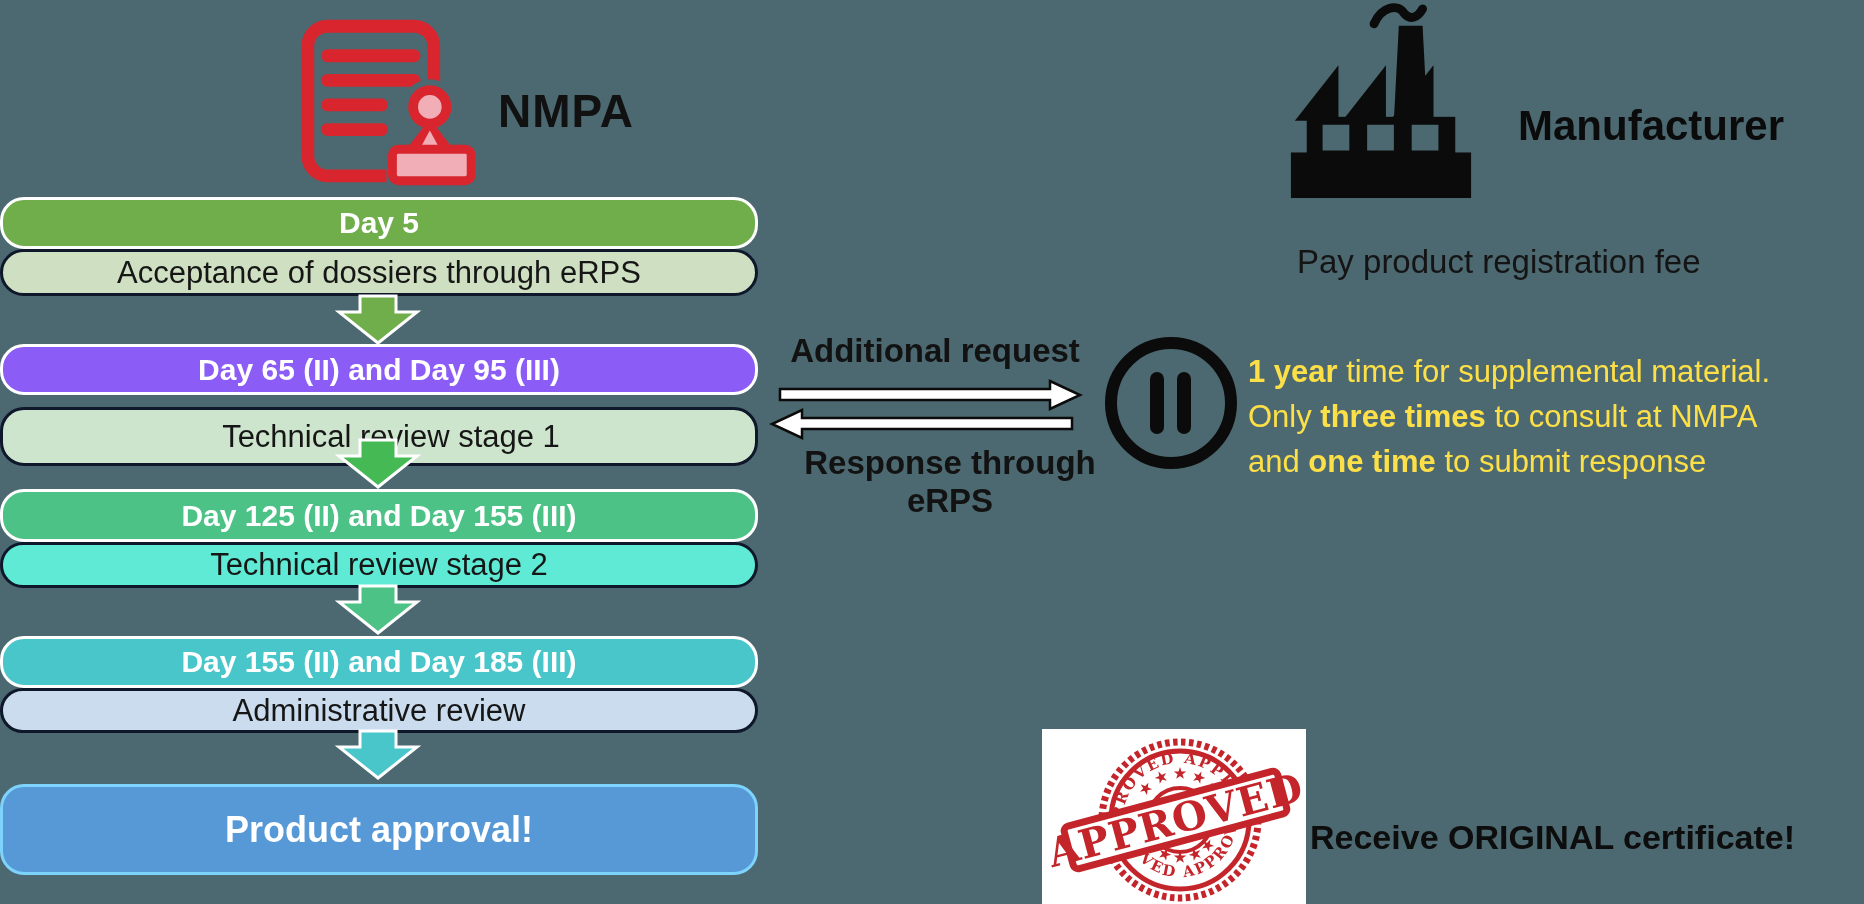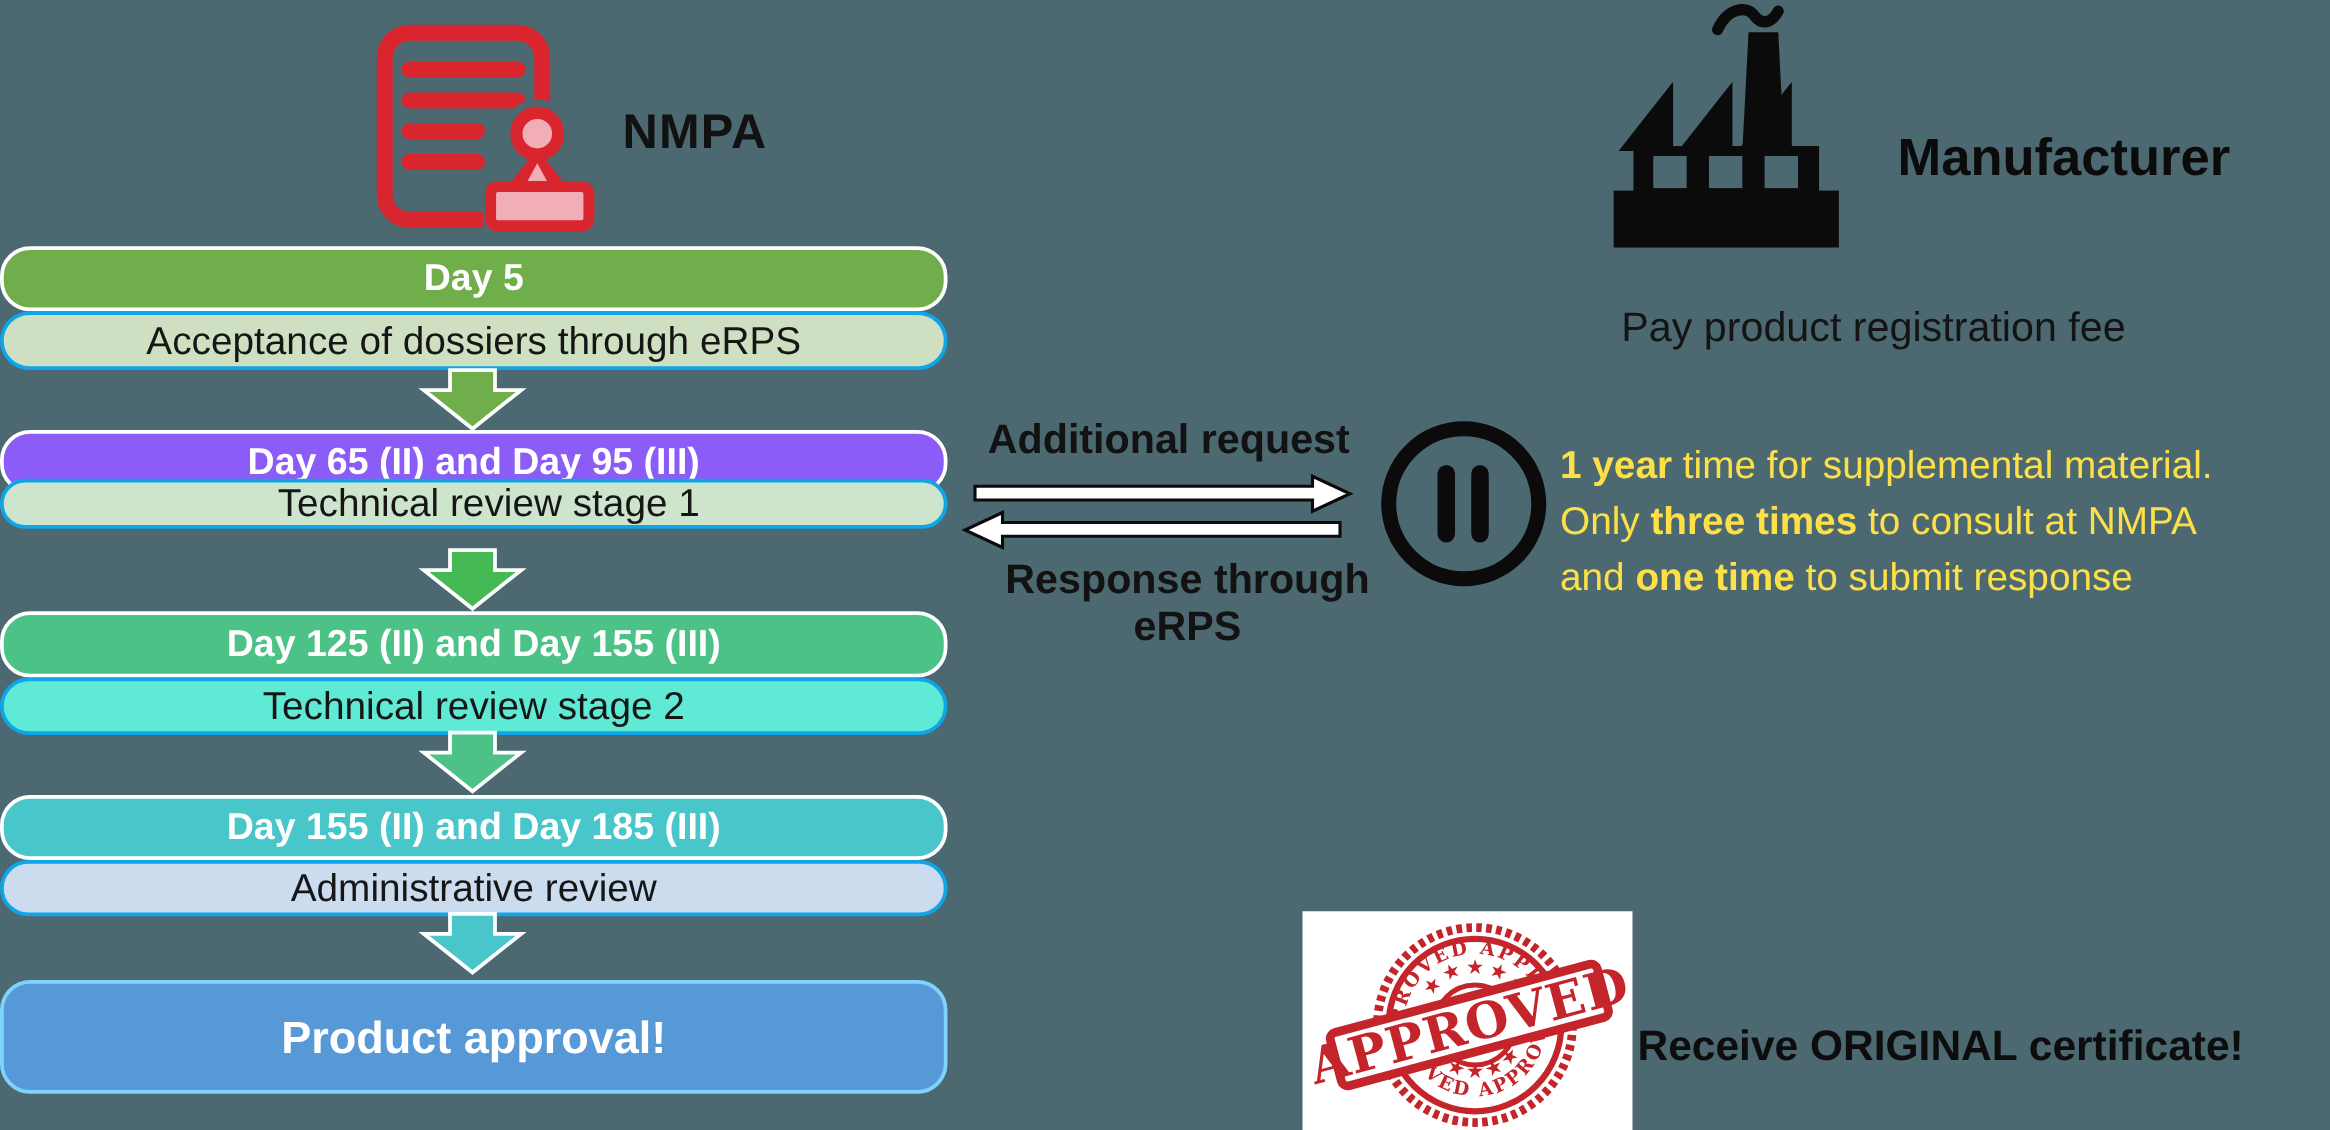--- a/index.html
+++ b/index.html
@@ -3,36 +3,36 @@
 <meta charset="utf-8">
 <style>
   html,body{margin:0;padding:0;}
   body{font-family:"Liberation Sans","DejaVu Sans",sans-serif;}
   .stage{position:relative;width:1864px;height:904px;background:#4c6971;overflow:hidden;}
 
   
   .bar{position:absolute;left:0;width:758px;box-sizing:border-box;
        display:flex;align-items:center;justify-content:center;text-align:center;border-radius:24px;}
   .bar-header{border:3px solid #ffffff;color:#ffffff;font-weight:bold;font-size:30px;}
-  .bar-body{border:3px solid #0ea5e9;color:#161616;font-size:31px;}
+  .bar-body{border:3px solid #0f172a;color:#161616;font-size:31px;}
   .b1h{top:197px;height:52px;background:#6fae4b;}
   .b1b{top:249px;height:47px;background:#cfe0c2;}
   .b2h{top:344px;height:51px;background:#8b5cf6;}
-  .b2b{top:383px;height:40px;background:#cde5cd;padding-left:24px;}
+  .b2b{top:407px;height:59px;background:#cde5cd;padding-left:24px;}
   .b3h{top:489px;height:53px;background:#4cc287;}
   .b3b{top:542px;height:46px;background:#5eead4;}
   .b4h{top:636px;height:52px;background:#49c6ca;}
   .b4b{top:688px;height:45px;background:#cadced;}
   .b5 {top:784px;height:91px;background:#5799d6;border:3px solid #7dd3fc;
        color:#ffffff;font-weight:bold;font-size:36px;}
 
   .downarrow{position:absolute;left:328px;width:100px;height:52px;}
 
   
-  .nmpa-label{position:absolute;left:498px;top:84px;font-size:39px;font-weight:bold;color:#111111;letter-spacing:1px;}
+  .nmpa-label{position:absolute;left:498px;top:84px;font-size:46px;font-weight:bold;color:#111111;letter-spacing:1px;}
   .manu-label{position:absolute;left:1518px;top:102px;font-size:42px;font-weight:bold;color:#0b0b0b;}
 
   
   .req-label{position:absolute;left:770px;top:332px;width:330px;text-align:center;
              font-size:33px;font-weight:bold;color:#121212;}
   .resp-label{position:absolute;left:760px;top:444px;width:380px;text-align:center;
              font-size:33px;font-weight:bold;color:#121212;}
   .dblarrows{position:absolute;left:768px;top:379px;width:316px;height:62px;}
   .pause{position:absolute;left:1104px;top:336px;width:134px;height:134px;}
 

